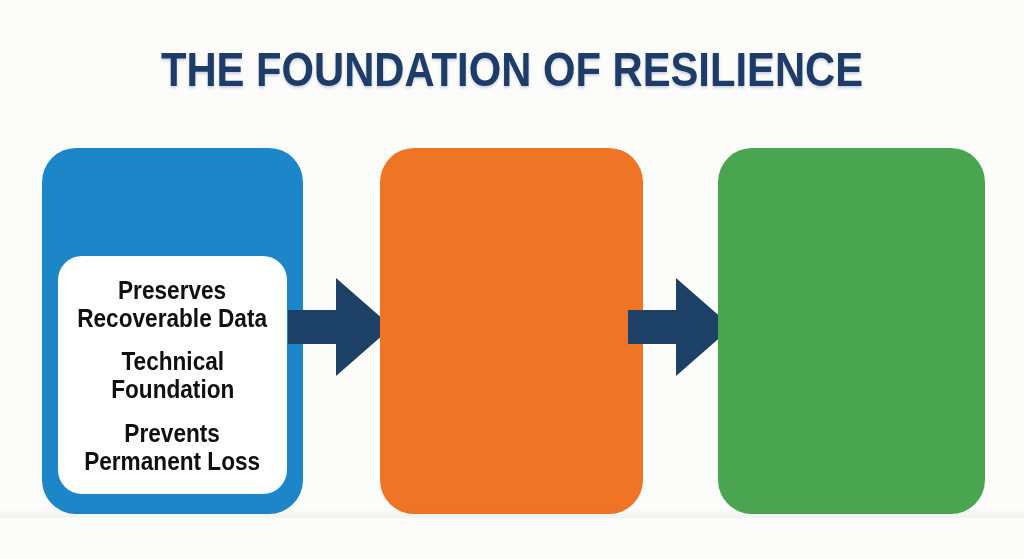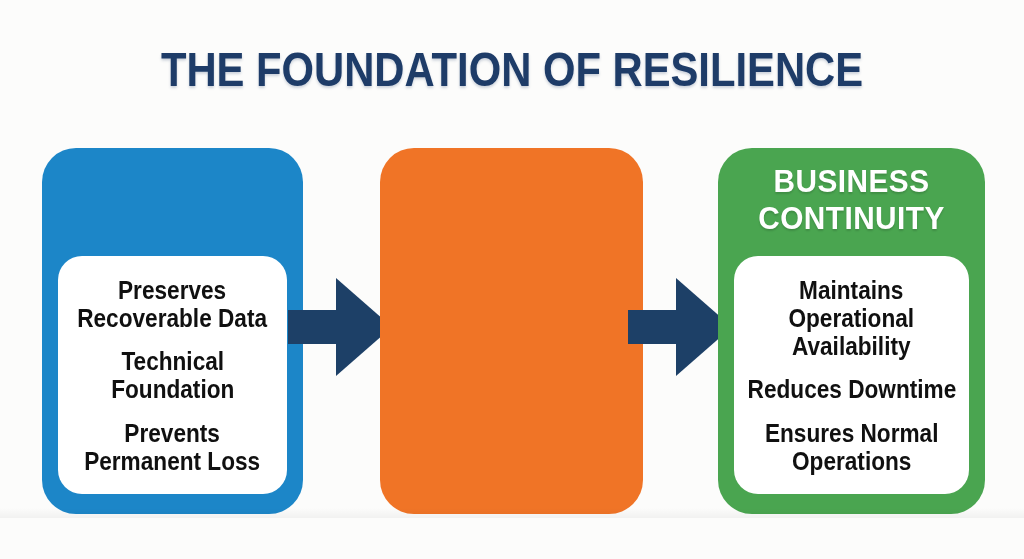--- a/index.html
+++ b/index.html
@@ -123,33 +123,15 @@
   <section class="card card-2" style="--card-color: #f07426;">
   </section>
 
   <svg class="arrow arrow-2" viewBox="0 0 112 110" aria-hidden="true">
     <polygon class="notch" points="48,0 112,55 48,110"></polygon>
     <rect class="body" x="0" y="38" width="56" height="34"></rect>
     <polygon class="body" points="48,6 104,55 48,104"></polygon>
   </svg>
 
   <section class="card card-3" style="--card-color: #4aa550;">
-    <h2 class="card-title">
-      <span class="tl">BUSINESS</span>
-      <span class="tl">CONTINUITY</span>
-    </h2>
-    <div class="card-body">
-      <p class="item">
-        <span class="il">Maintains</span>
-        <span class="il">Operational</span>
-        <span class="il">Availability</span>
-      </p>
-      <p class="item">
-        <span class="il">Reduces Downtime</span>
-      </p>
-      <p class="item">
-        <span class="il">Ensures Normal</span>
-        <span class="il">Operations</span>
-      </p>
-    </div>
   </section>
 
 </div>
 
 </body></html>

